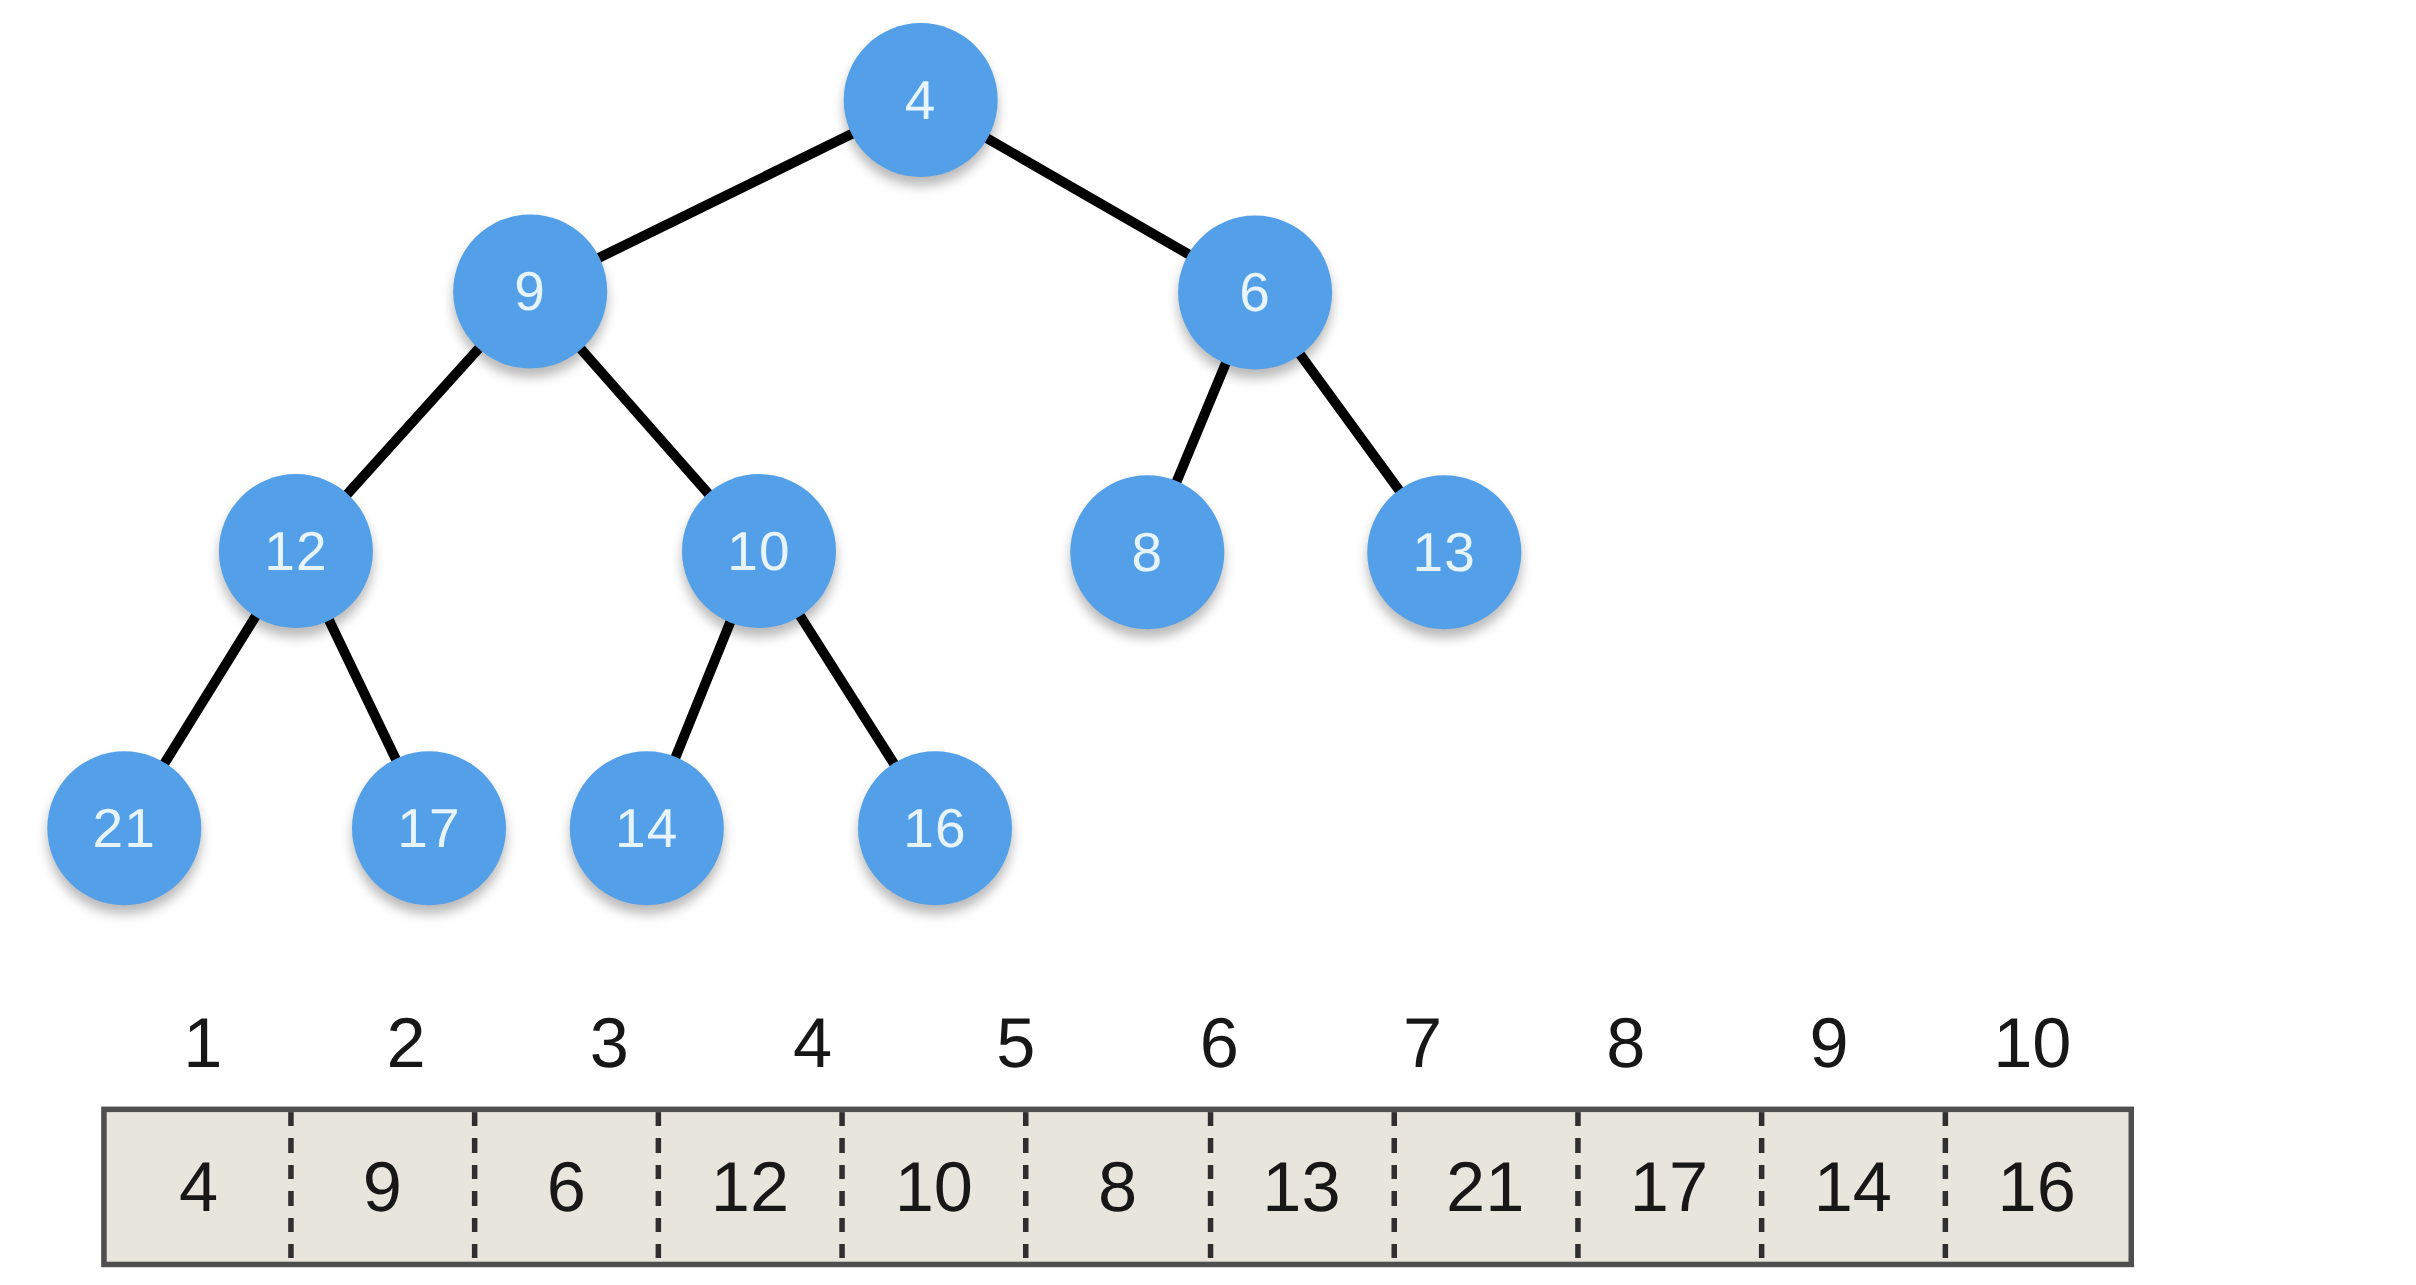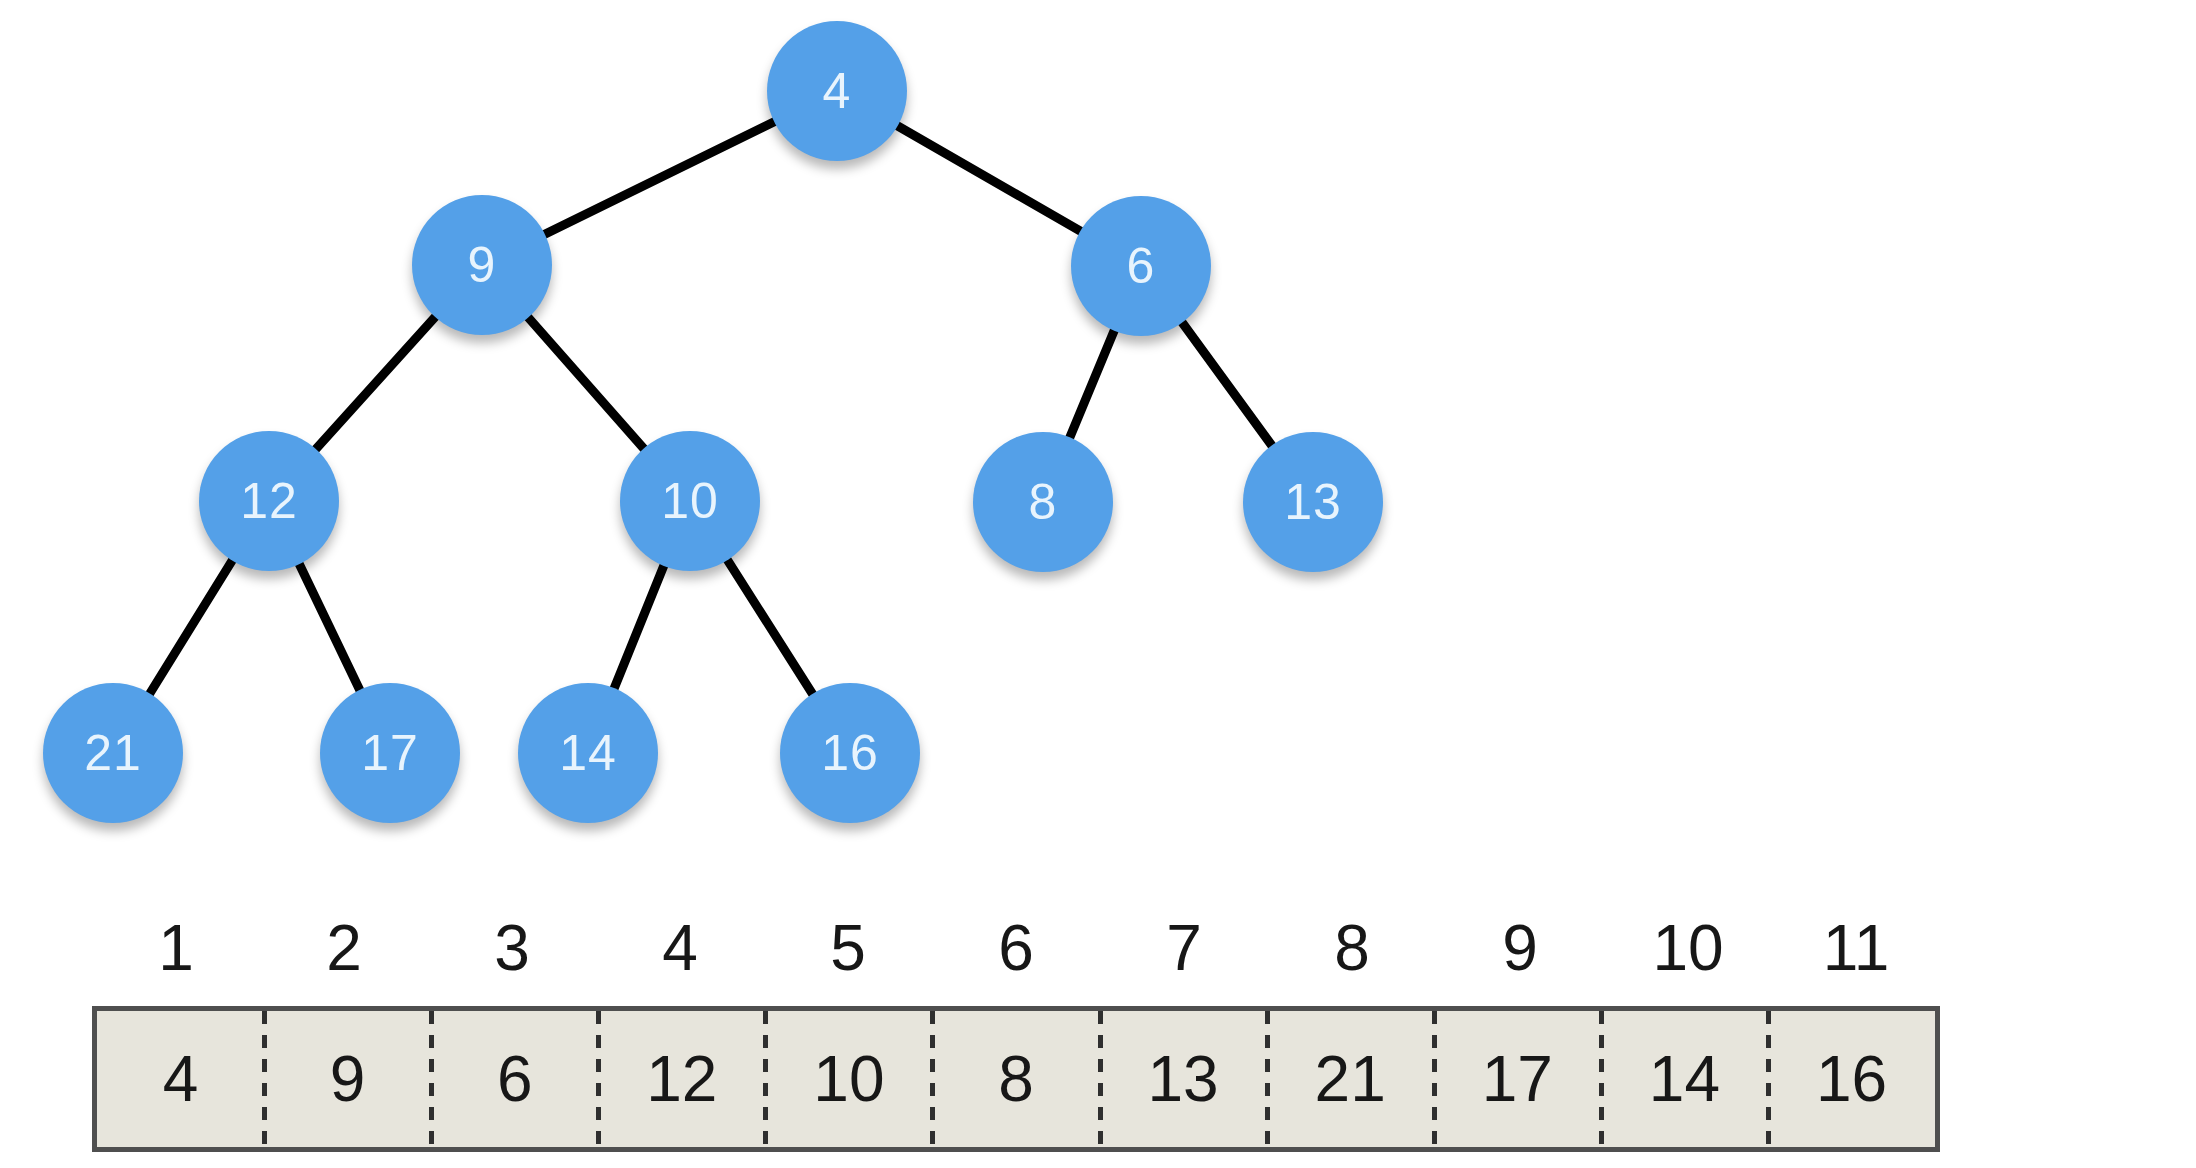--- a/index.html
+++ b/index.html
@@ -150,21 +150,20 @@
       <div class="idx">1</div>
       <div class="idx">2</div>
       <div class="idx">3</div>
       <div class="idx">4</div>
       <div class="idx">5</div>
       <div class="idx">6</div>
       <div class="idx">7</div>
       <div class="idx">8</div>
       <div class="idx">9</div>
       <div class="idx">10</div>
-      <div class="idx">11</div>
     </div>
   <div class="array-box" id="array-box">
       <div class="cell">4</div>
       <div class="divider" style="left: 165px;"></div>
       <div class="cell">9</div>
       <div class="divider" style="left: 332px;"></div>
       <div class="cell">6</div>
       <div class="divider" style="left: 499px;"></div>
       <div class="cell">12</div>
       <div class="divider" style="left: 666px;"></div>

